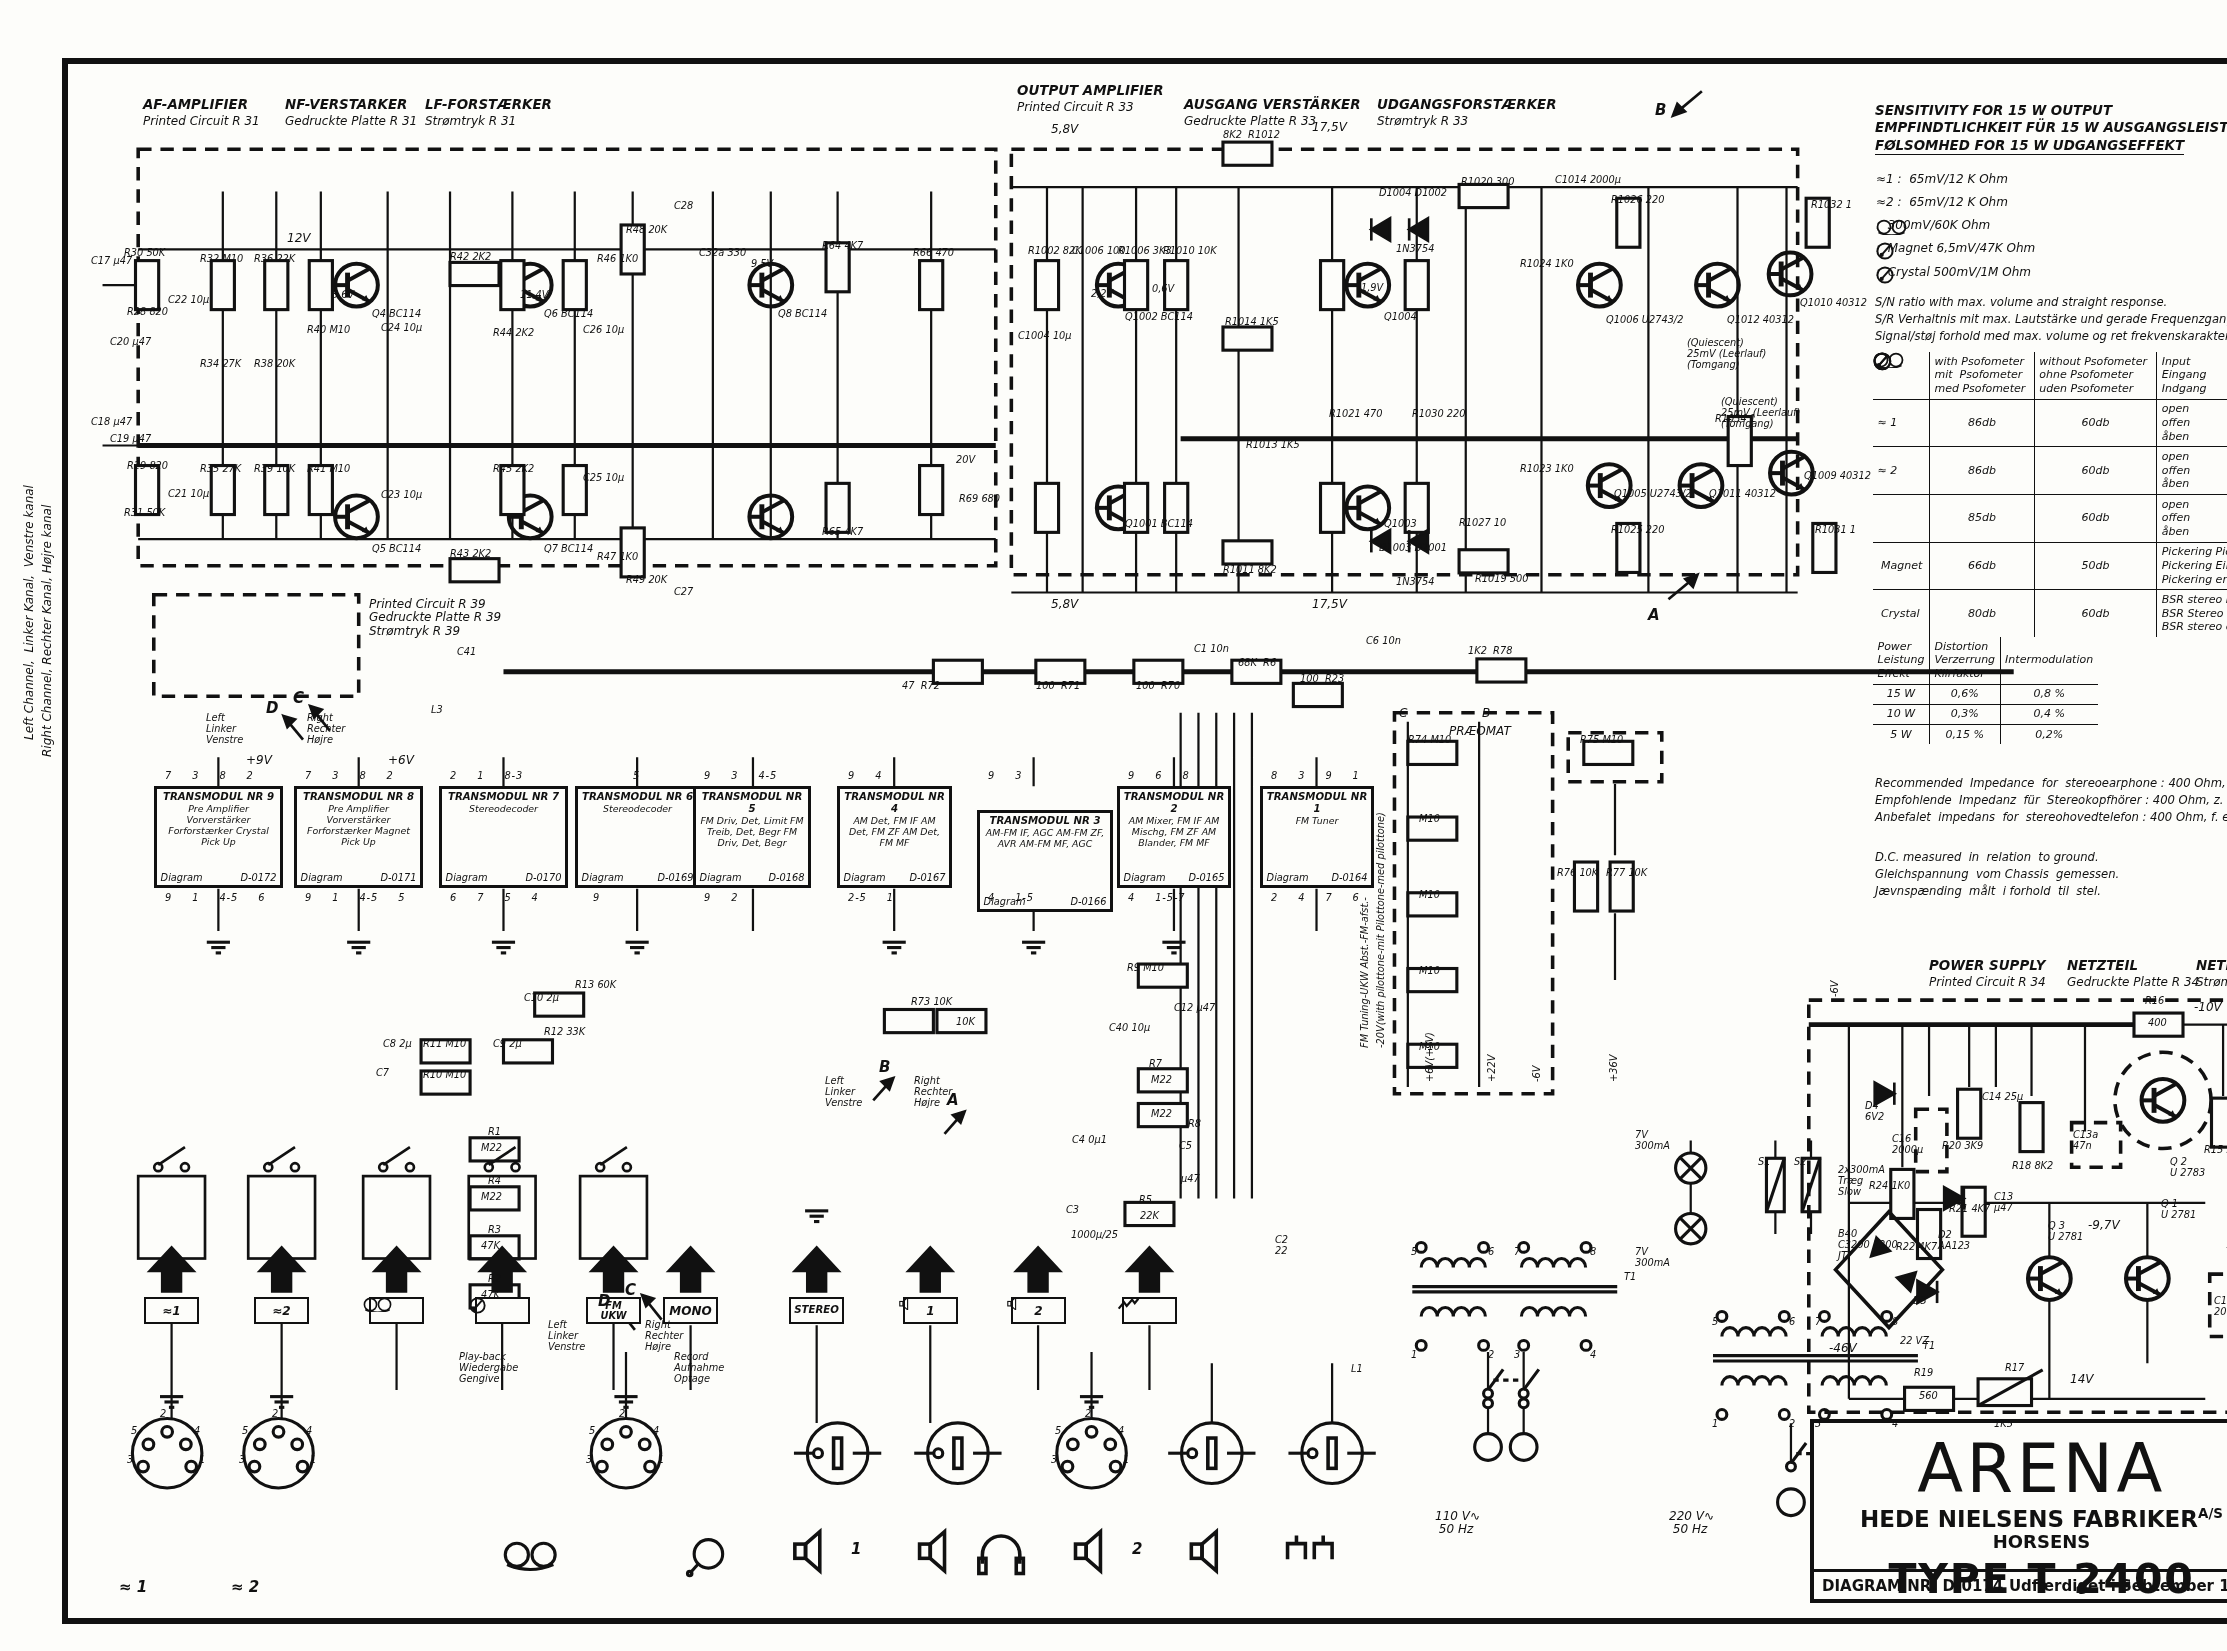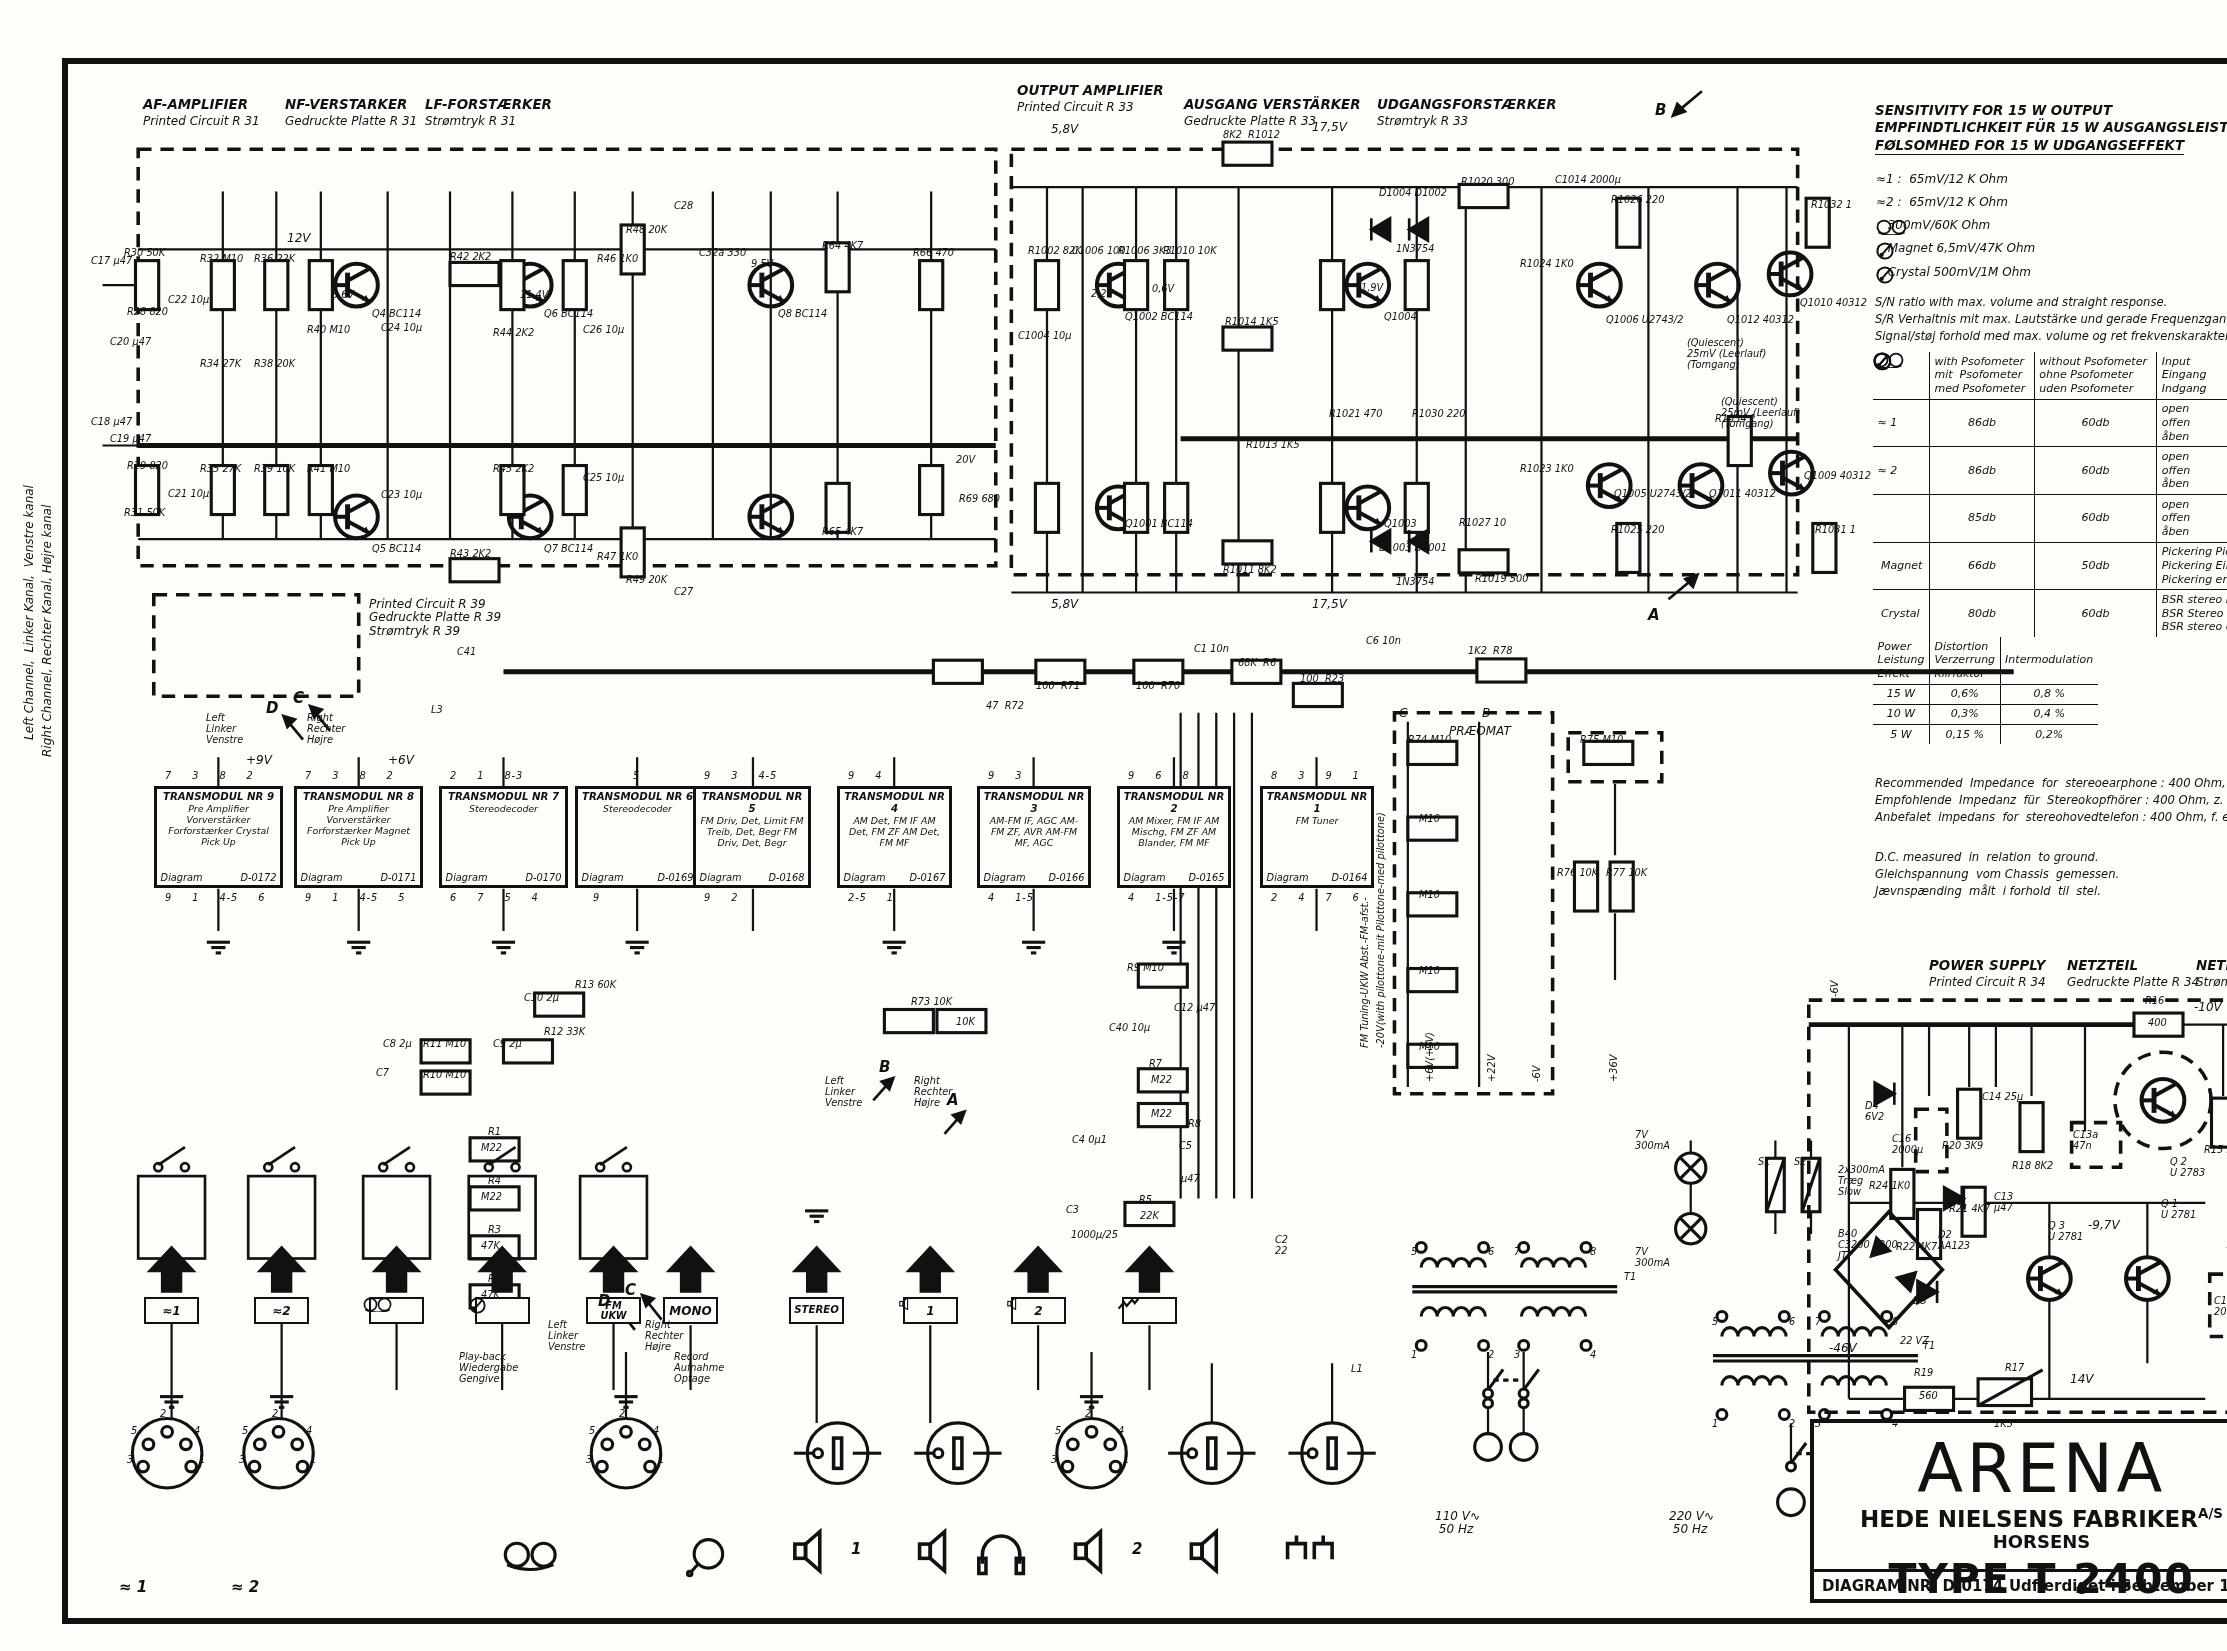--- a/index.html
+++ b/index.html
@@ -623,21 +623,21 @@
 AM Det, FM ZF
 AM Det, FM MF</span>
     <span class="dg">
         <span>Diagram</span>
         <span>D-0167</span>
       </span>
   </div>
   <div class="pins" style="left:848px;top:770px">9     4</div>
   <div class="pins" style="left:848px;top:892px">2-5     1</div>
 
-  <div class="mod" style="left:977px;top:786px;width:114px;height:102px">
+  <div class="mod" style="left:977px;top:810px;width:136px;height:102px">
     <span class="mt">TRANSMODUL NR 3</span>
     <span>AM-FM IF, AGC
 AM-FM ZF, AVR
 AM-FM MF, AGC</span>
     <span class="dg">
         <span>Diagram</span>
         <span>D-0166</span>
       </span>
   </div>
   <div class="pins" style="left:988px;top:770px">9     3</div>
@@ -837,21 +837,21 @@
     <span class="lbl s" style="left: 383px; top: 1039px;">C8 2µ</span>
     <span class="lbl s" style="left: 423px; top: 1039px;">R11 M10</span>
     <span class="lbl s" style="left: 376px; top: 1068px;">C7</span>
     <span class="lbl s" style="left: 423px; top: 1070px;">R10 M10</span>
     <span class="lbl s" style="left: 911px; top: 997px;">R73 10K</span>
     <span class="lbl s" style="left: 956px; top: 1017px;">10K</span>
     <span class="lbl s" style="left: 1109px; top: 1003px; margin-top: 20px;">C40 10µ</span>
     <span class="lbl s" style="left: 1174px; top: 1003px;">C12 µ47</span>
     <span class="lbl s" style="left: 1127px; top: 963px;">R9 M10</span>
     <span class="lbl s" style="left: 1194px; top: 644px;">C1 10n</span>
-    <span class="lbl s" style="left: 986px; top: 681px; margin-top: 20px;">47  R72</span>
+    <span class="lbl s" style="left: 902px; top: 681px;">47  R72</span>
     <span class="lbl s" style="left: 1036px; top: 681px;">100  R71</span>
     <span class="lbl s" style="left: 1136px; top: 681px;">100  R70</span>
     <span class="lbl s" style="left: 1238px; top: 658px;">68K  R6</span>
     <span class="lbl s" style="left: 1300px; top: 674px;">100  R23</span>
     <span class="lbl s" style="left: 1468px; top: 646px;">1K2  R78</span>
     <span class="lbl s" style="left: 1366px; top: 636px;">C6 10n</span>
     <span class="lbl s" style="left: 825px; top: 1076px;">Left
 Linker
 Venstre</span>
     <span class="lbl s" style="left: 914px; top: 1076px;">Right

